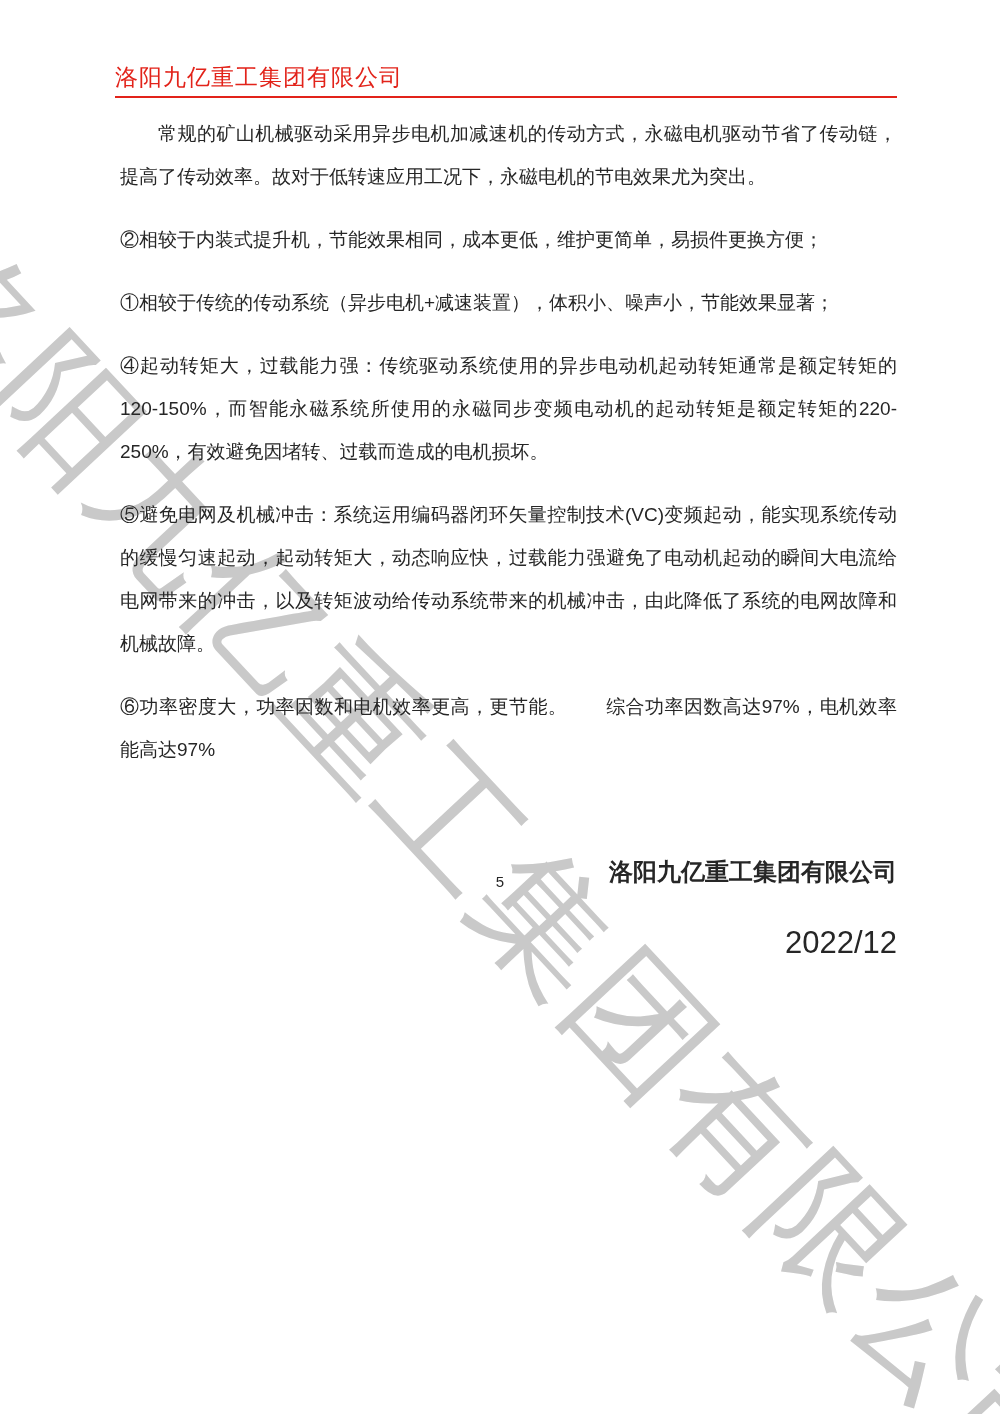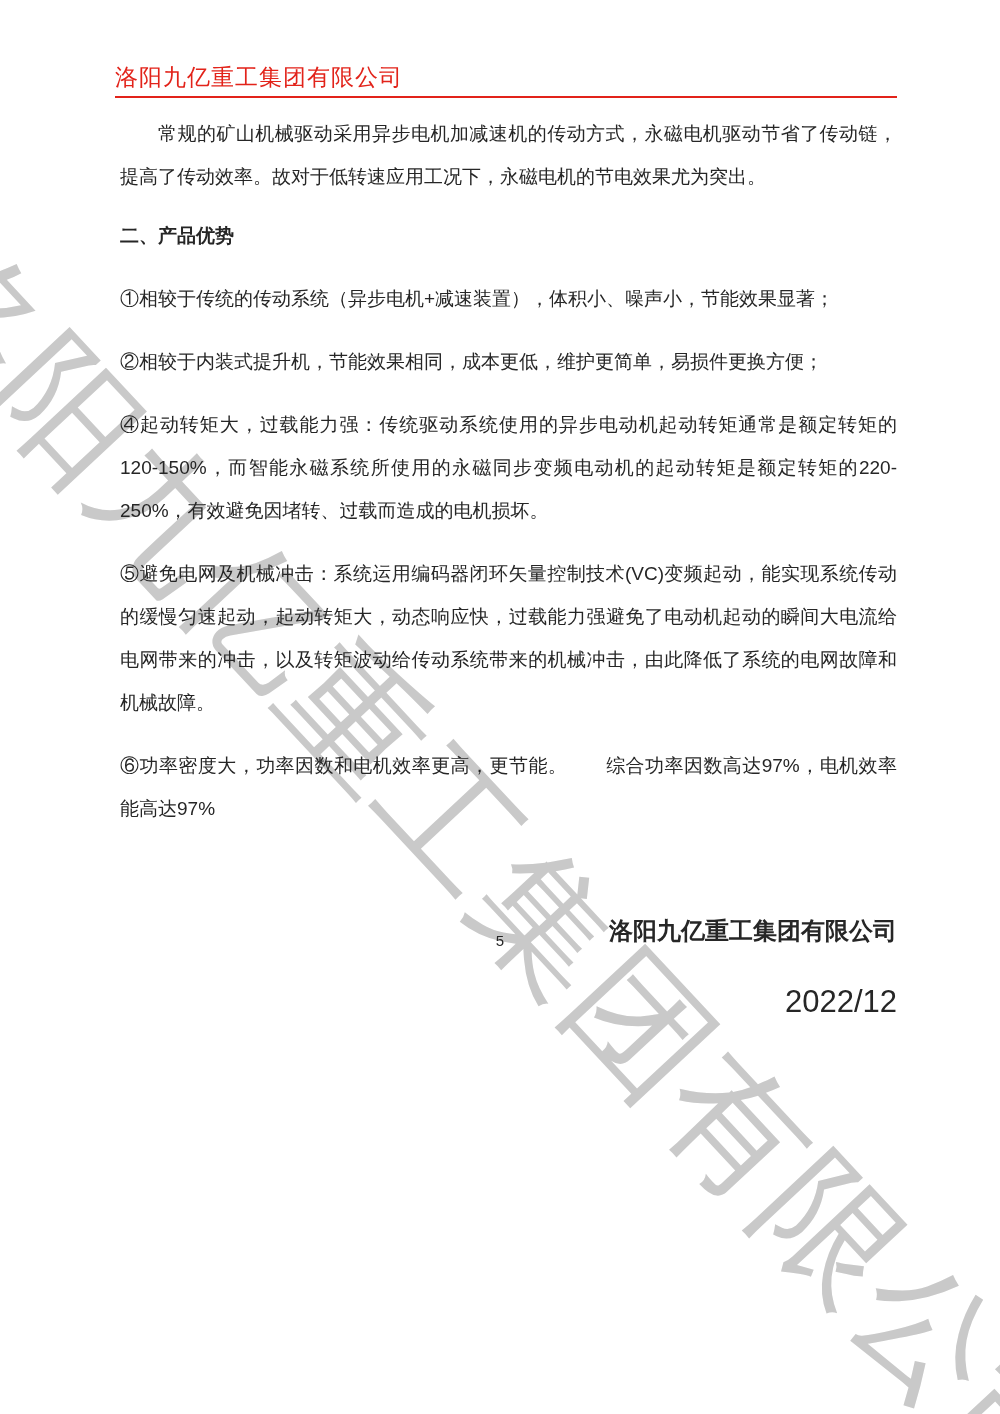--- a/index.html
+++ b/index.html
@@ -104,24 +104,23 @@
   <div class="page-inner">
 
     <div class="doc-header">
       <span class="company">洛阳九亿重工集团有限公司</span>
     </div>
 
     <div class="content">
 
       <p class="intro">常规的矿山机械驱动采用异步电机加减速机的传动方式，永磁电机驱动节省了传动链，提高了传动效率。故对于低转速应用工况下，永磁电机的节电效果尤为突出。</p>
 
-      <h2 class="section-heading">二、产品优势</h2>
 
+      <p class="advantage">②相较于内装式提升机，节能效果相同，成本更低，维护更简单，易损件更换方便；</p>
       <p class="advantage">①相较于传统的传动系统（异步电机+减速装置），体积小、噪声小，节能效果显著；</p>
-      <p class="advantage">②相较于内装式提升机，节能效果相同，成本更低，维护更简单，易损件更换方便；</p>
       <p class="advantage">④起动转矩大，过载能力强：传统驱动系统使用的异步电动机起动转矩通常是额定转矩的120-150%，而智能永磁系统所使用的永磁同步变频电动机的起动转矩是额定转矩的220-250%，有效避免因堵转、过载而造成的电机损坏。</p>
       <p class="advantage">⑤避免电网及机械冲击：系统运用编码器闭环矢量控制技术(VC)变频起动，能实现系统传动的缓慢匀速起动，起动转矩大，动态响应快，过载能力强避免了电动机起动的瞬间大电流给电网带来的冲击，以及转矩波动给传动系统带来的机械冲击，由此降低了系统的电网故障和机械故障。</p>
       <p class="advantage">⑥功率密度大，功率因数和电机效率更高，更节能。　　综合功率因数高达97%，电机效率能高达97%</p>
 
       <p class="signature">洛阳九亿重工集团有限公司</p>
 
       <p class="doc-date">2022/12</p>
 
     </div>
 

